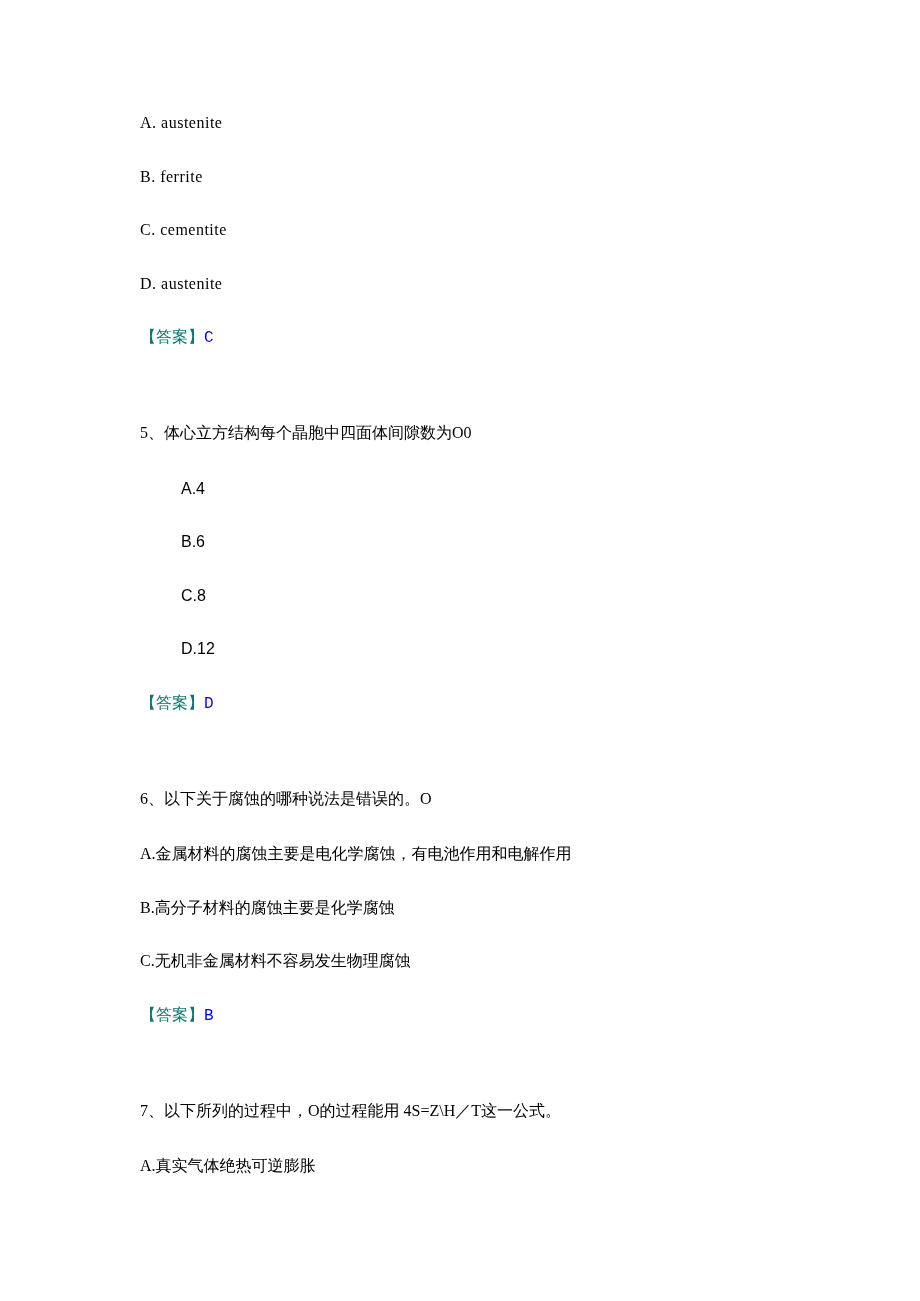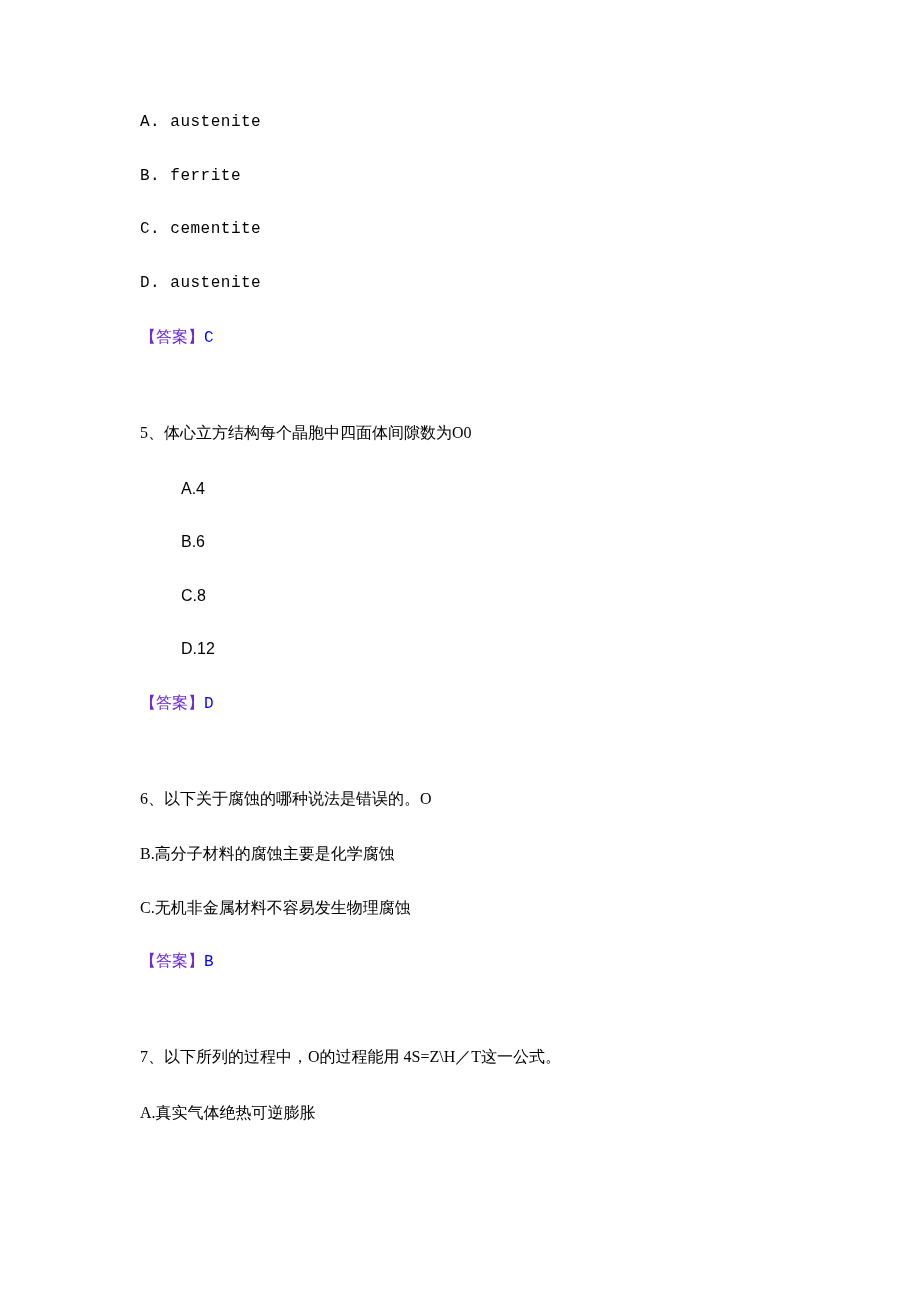--- a/index.html
+++ b/index.html
@@ -15,31 +15,31 @@
       line-height: 1.6;
       width: 920px;
       min-height: 1301px;
       padding: 110px 140px 60px 140px;
     }
     .question-number {
       margin-bottom: 30px;
     }
     .option {
       margin-bottom: 28px;
-      font-family: Liberation Mono, monospace;
+      font-family: Liberation Serif, serif;
       letter-spacing: 0.5px;
     }
     .option-cn {
       margin-bottom: 28px;
     }
     .answer {
       margin-bottom: 28px;
     }
     .answer-label {
-      color: #6d28d9;
+      color: #0f766e;
       text-align: right;
     }
     .answer-value {
       color: #0000ff;
       font-family: "Courier New", monospace;
     }
     .spacer {
       height: 40px;
     }
     .western {
@@ -70,20 +70,21 @@
   <div class="option-cn"><span class="western">D.12</span></div>
   <div class="answer">
     <span class="answer-label">【答案】</span><span class="answer-value">D</span>
   </div>
 </div>
 
 <div class="spacer"></div>
 
 <div>
   <div class="question-number">6、以下关于腐蚀的哪种说法是错误的。O</div>
+  <div class="option-cn">A.金属材料的腐蚀主要是电化学腐蚀，有电池作用和电解作用</div>
   <div class="option-cn">B.高分子材料的腐蚀主要是化学腐蚀</div>
   <div class="option-cn">C.无机非金属材料不容易发生物理腐蚀</div>
   <div class="answer">
     <span class="answer-label">【答案】</span><span class="answer-value">B</span>
   </div>
 </div>
 
 <div class="spacer"></div>
 
 <div>

